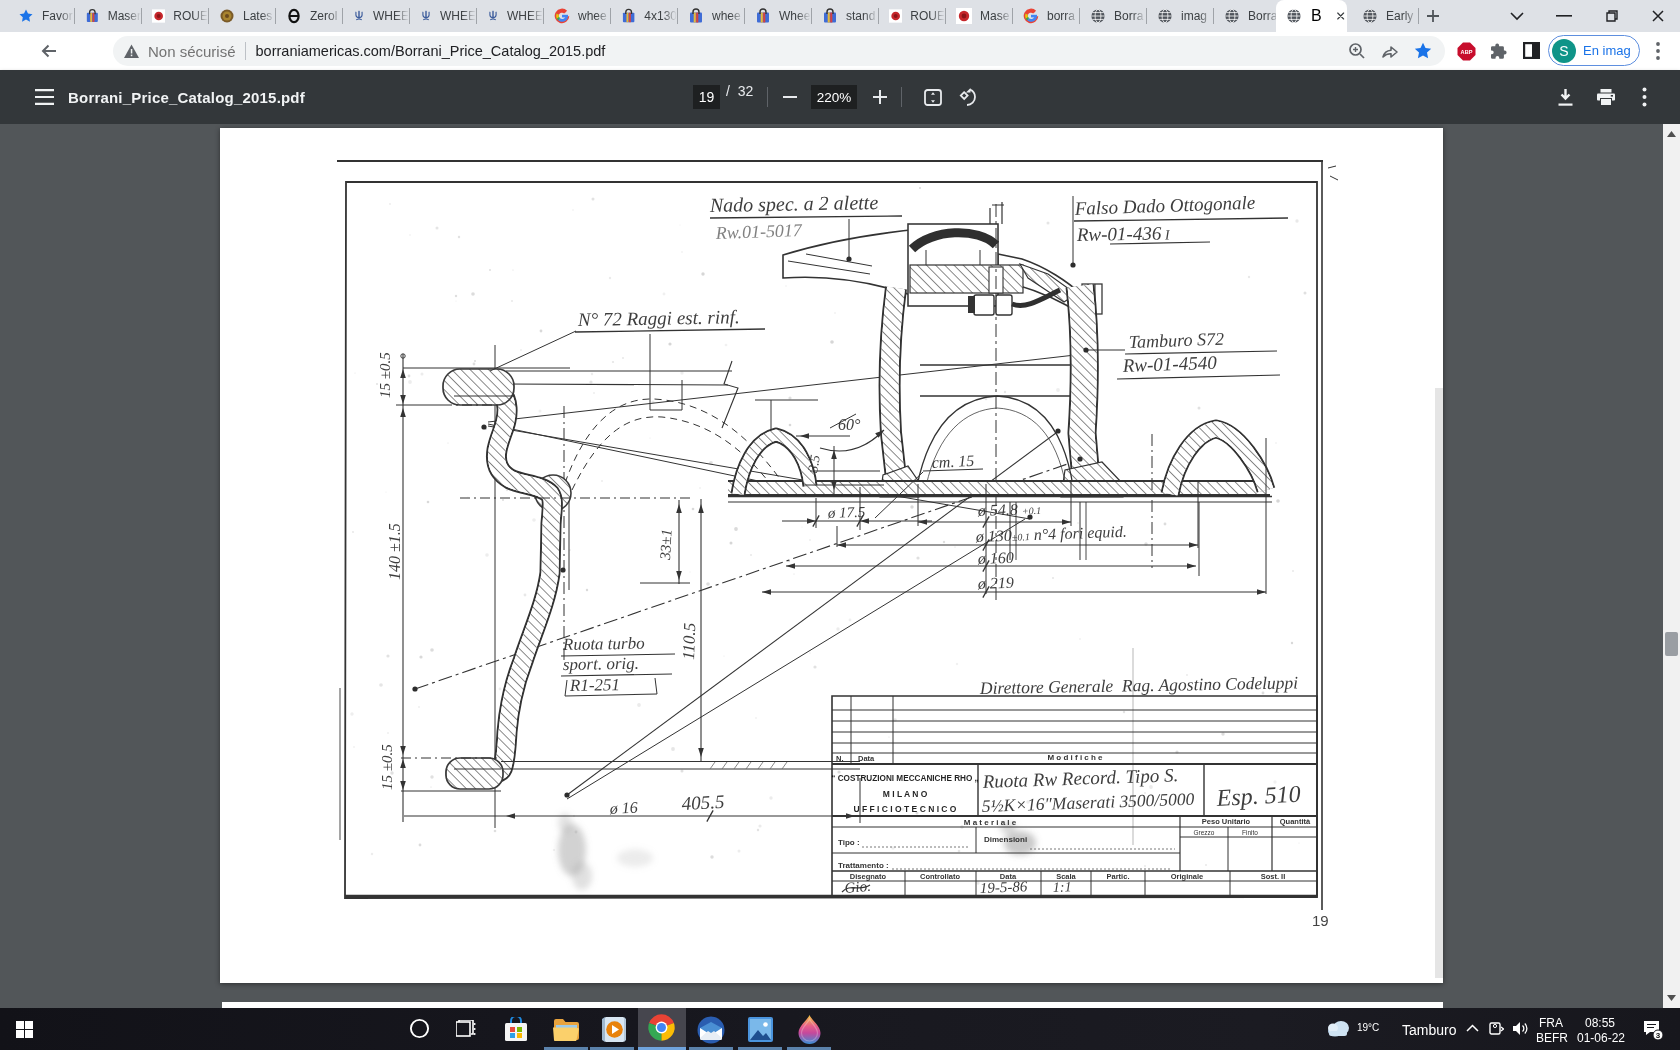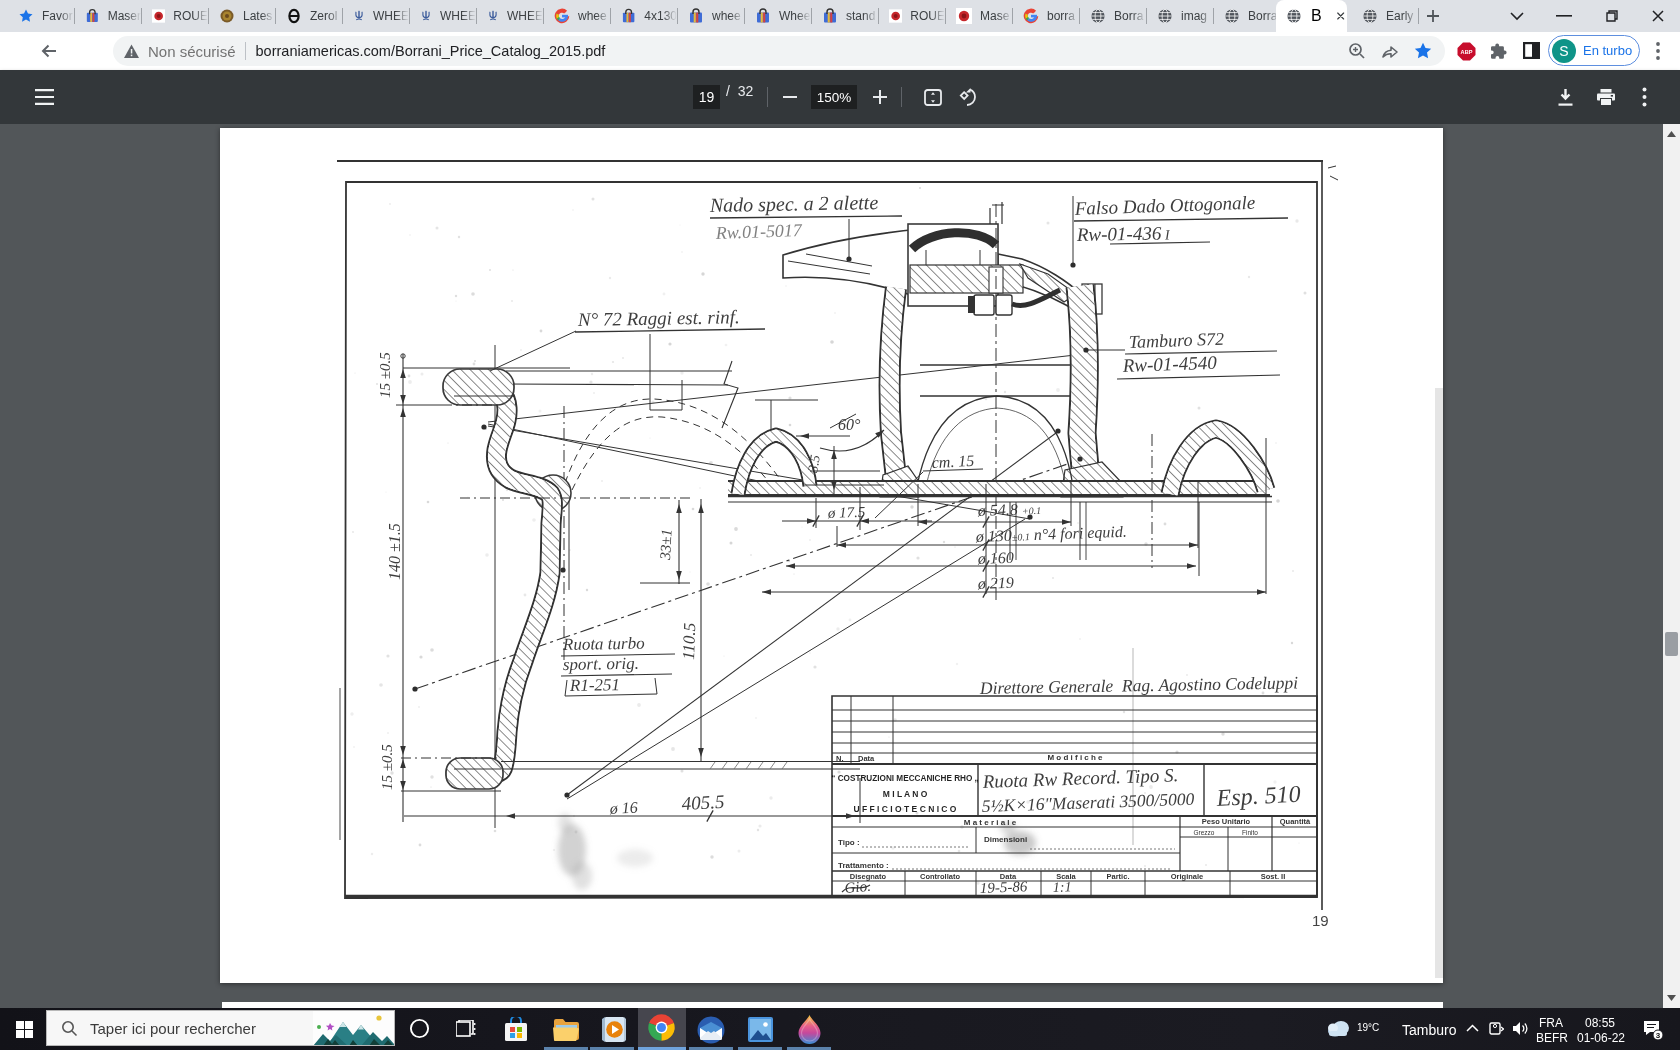--- a/index.html
+++ b/index.html
@@ -353,39 +353,40 @@
       </svg>
       <svg style="position:absolute;left:1490px;top:10px" width="18" height="18" viewBox="0 0 18 18">
         <path d="M7.2 1.5a1.9 1.9 0 0 1 1.9 1.9v.8h3.4a1.4 1.4 0 0 1 1.4 1.4v3h.8a1.9 1.9 0 1 1 0 3.8h-.8v3a1.4 1.4 0 0 1-1.4 1.4h-3.2v-.8a1.9 1.9 0 1 0-3.8 0v.8H2.4A1.4 1.4 0 0 1 1 15.4v-3.2h.8a1.9 1.9 0 1 0 0-3.8H1V5.6a1.4 1.4 0 0 1 1.4-1.4h2.9v-.8A1.9 1.9 0 0 1 7.2 1.5z" fill="#5f6368"></path>
       </svg>
       <svg style="position:absolute;left:1523px;top:10px" width="17" height="17" viewBox="0 0 17 17">
         <rect x="1" y="1" width="15" height="15" fill="none" stroke="#202124" stroke-width="2.4"></rect>
         <rect x="9" y="2" width="6" height="13" fill="#202124"></rect>
       </svg>
       <div id="profile">
         <div class="pc">S</div>
-        <span class="pt">En turbo</span>
+        <span class="pt">En imag</span>
       </div>
       <svg style="position:absolute;left:1655px;top:9px" width="6" height="20" viewBox="0 0 6 20">
         <circle cx="3" cy="3" r="1.9" fill="#5f6368"></circle>
         <circle cx="3" cy="10" r="1.9" fill="#5f6368"></circle>
         <circle cx="3" cy="17" r="1.9" fill="#5f6368"></circle>
       </svg>
     </div>
     <div id="ptb">
       <svg style="position:absolute;left:35px;top:19px" width="19" height="16" viewBox="0 0 19 16">
         <path d="M0 1.2h19M0 8h19M0 14.8h19" stroke="#f1f3f4" stroke-width="2.2"></path>
       </svg>
+      <div class="fname">Borrani_Price_Catalog_2015.pdf</div>
       <div class="pbox" style="left:693px;width:27px;font-size:14px">19</div>
       <div class="ptxt" style="left:726px">/&nbsp;&nbsp;32</div>
       <div class="psep" style="left:767px"></div>
       <svg style="position:absolute;left:783px;top:26px" width="14" height="2" viewBox="0 0 14 2">
         <rect width="14" height="2" fill="#e8eaed"></rect>
       </svg>
-      <div class="pbox" style="left:811px;width:46px;font-size:13.5px">150%</div>
+      <div class="pbox" style="left:811px;width:46px;font-size:13.5px">220%</div>
       <svg style="position:absolute;left:873px;top:20px" width="14" height="14" viewBox="0 0 14 14">
         <path d="M7 0v14M0 7h14" stroke="#e8eaed" stroke-width="2"></path>
       </svg>
       <div class="psep" style="left:901px"></div>
       <svg style="position:absolute;left:924px;top:19px" width="18" height="17" viewBox="0 0 18 17">
         <rect x="1" y="1" width="16" height="15" rx="2.5" fill="none" stroke="#e8eaed" stroke-width="1.8"></rect>
         <path d="M9 3.2l2 2.6H7zM9 13.8l2-2.6H7z" fill="#e8eaed"></path>
       </svg>
       <svg style="position:absolute;left:957px;top:18px" width="21" height="20" viewBox="0 0 21 20">
         <g fill="none" stroke="#e8eaed" stroke-width="1.8">
@@ -901,39 +902,20 @@
     </div>
     <div id="task">
       <svg style="position:absolute;left:16px;top:13px" width="17" height="17" viewBox="0 0 17 17">
         <g fill="#fff">
           <rect x="0" y="0" width="8" height="8"></rect>
           <rect x="9" y="0" width="8" height="8"></rect>
           <rect x="0" y="9" width="8" height="8"></rect>
           <rect x="9" y="9" width="8" height="8"></rect>
         </g>
       </svg>
-      <div id="search">
-        <svg width="17" height="17" viewBox="0 0 17 17" style="margin-left:14px">
-          <circle cx="7" cy="7" r="5.2" fill="none" stroke="#555" stroke-width="1.6"></circle>
-          <path d="M11 11l4.5 4.5" stroke="#555" stroke-width="1.6"></path>
-        </svg>
-        <span class="st">Taper ici pour rechercher</span>
-        <span style="flex:1"></span>
-        <svg width="81" height="36" viewBox="0 0 81 36">
-          <rect width="81" height="36" fill="#fdfdfd"></rect>
-          <path d="M14 36l16-24 10 13 8-10 18 21z" fill="#2a7f85"></path>
-          <path d="M0 36l10-12 7 7 6-6 12 11z" fill="#1f6b70"></path>
-          <path d="M48 36l12-14 9 9 5-5 7 8v2z" fill="#1f6b70"></path>
-          <path d="M30 12l3.5 5h-7zM48 15l3 4.5h-6z" fill="#cfe6e8"></path>
-          <path d="M10 36l5-7 4 5 3-4 5 6zM36 36l4-6 5 6zM56 36l5-7 7 7zM70 36l5-6 6 6z" fill="#123f38"></path>
-          <path d="M17 13l1.6 2.6 2.9.5-2.6 1.7.4 2.8-2.3-1.5-2.4 1.3.6-2.7-2.3-2 3-.3z" fill="#b14fc5"></path>
-          <circle cx="66" cy="8" r="2.6" fill="#e8c53a"></circle>
-          <circle cx="6" cy="17" r="2" fill="#4caf50"></circle>
-        </svg>
-      </div>
       <svg style="position:absolute;left:409px;top:10px" width="21" height="21" viewBox="0 0 21 21">
         <circle cx="10.5" cy="10.5" r="8.6" fill="none" stroke="#fff" stroke-width="1.9"></circle>
       </svg>
       <svg style="position:absolute;left:456px;top:12px" width="21" height="18" viewBox="0 0 21 18">
         <rect x="0" y="2" width="14" height="14" fill="none" stroke="#fff" stroke-width="1.6"></rect>
         <path d="M3 2V0h14v14h-2" fill="none" stroke="#fff" stroke-width="1.6"></path>
         <circle cx="18.6" cy="4" r="1" fill="#fff"></circle>
         <circle cx="18.6" cy="9" r="1" fill="#fff"></circle>
         <circle cx="18.6" cy="14" r="1" fill="#fff"></circle>
       </svg>

